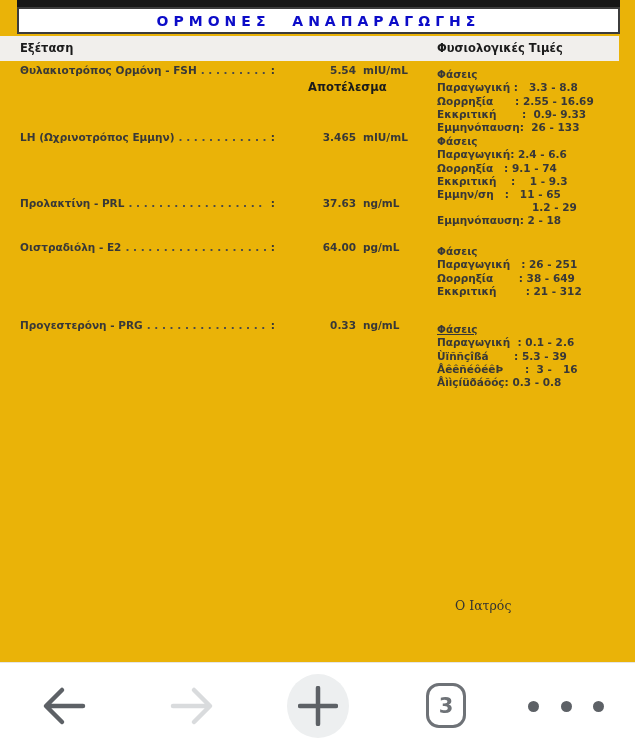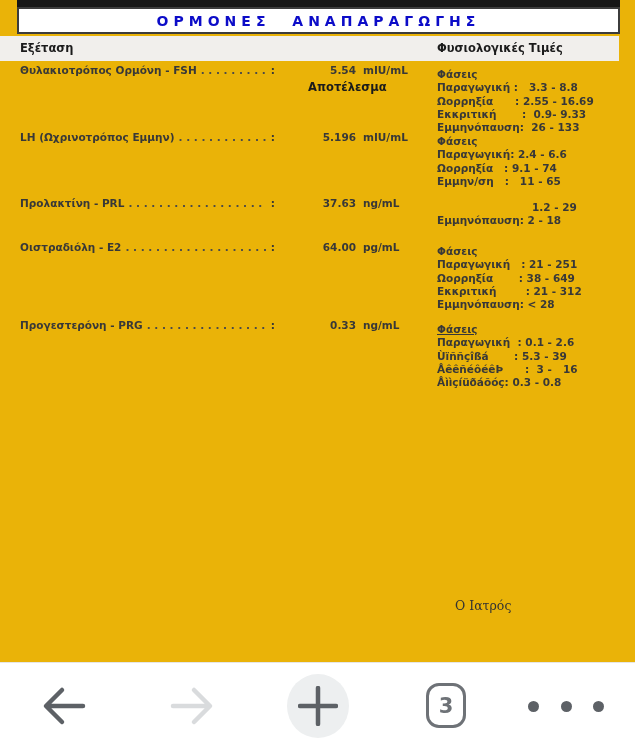--- a/index.html
+++ b/index.html
@@ -73,26 +73,27 @@
           <div class="ref-line">Εμμηνόπαυση:  26 - 133</div>
         </div>
     </div>
 
     <div class="row" style="top: 131px;">
       <div class="row-name">
         <span class="name">LH (Ωχρινοτρόπος Εμμην)</span>
         <span class="dots">. . . . . . . . . . . . . . . . . . . . . . . . . . . . . . . . . .</span>
         <span class="colon">:</span>
       </div>
-      <div class="row-value val">5.196</div>
+      <div class="row-value val">3.465</div>
       <div class="row-unit unit">mIU/mL</div>
       <div class="row-ref ref">
           <div class="ref-line">Φάσεις</div>
           <div class="ref-line">Παραγωγική: 2.4 - 6.6</div>
           <div class="ref-line">Ωορρηξία   : 9.1 - 74</div>
+          <div class="ref-line">Εκκριτική    :    1 - 9.3</div>
           <div class="ref-line">Εμμην/ση   :   11 - 65</div>
         </div>
     </div>
 
     <div class="row" style="top: 197px;">
       <div class="row-name">
         <span class="name">Προλακτίνη - PRL</span>
         <span class="dots">. . . . . . . . . . . . . . . . . . . . . . . . . . . . . . . . . .</span>
         <span class="colon">:</span>
       </div>
@@ -107,24 +108,23 @@
     <div class="row" style="top: 241px;">
       <div class="row-name">
         <span class="name">Οιστραδιόλη - E2</span>
         <span class="dots">. . . . . . . . . . . . . . . . . . . . . . . . . . . . . . . . . .</span>
         <span class="colon">:</span>
       </div>
       <div class="row-value val">64.00</div>
       <div class="row-unit unit">pg/mL</div>
       <div class="row-ref ref">
           <div class="ref-line">Φάσεις</div>
-          <div class="ref-line">Παραγωγική   : 21 - 251</div>
+          <div class="ref-line">Παραγωγική   : 26 - 251</div>
           <div class="ref-line">Ωορρηξία       : 38 - 649</div>
           <div class="ref-line">Εκκριτική        : 21 - 312</div>
-          <div class="ref-line">Εμμηνόπαυση: &lt; 28</div>
         </div>
     </div>
 
     <div class="row" style="top: 319px;">
       <div class="row-name">
         <span class="name">Προγεστερόνη - PRG</span>
         <span class="dots">. . . . . . . . . . . . . . . . . . . . . . . . . . . . . . . . . .</span>
         <span class="colon">:</span>
       </div>
       <div class="row-value val">0.33</div>

